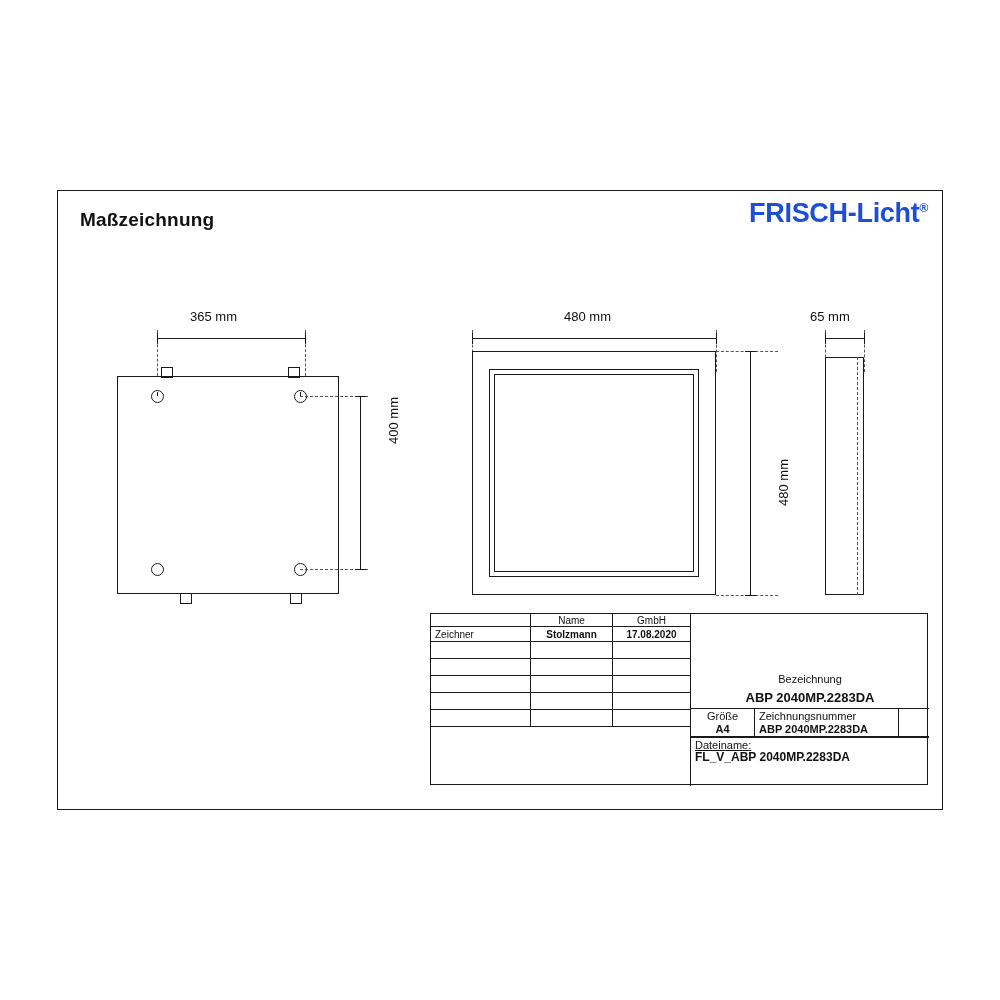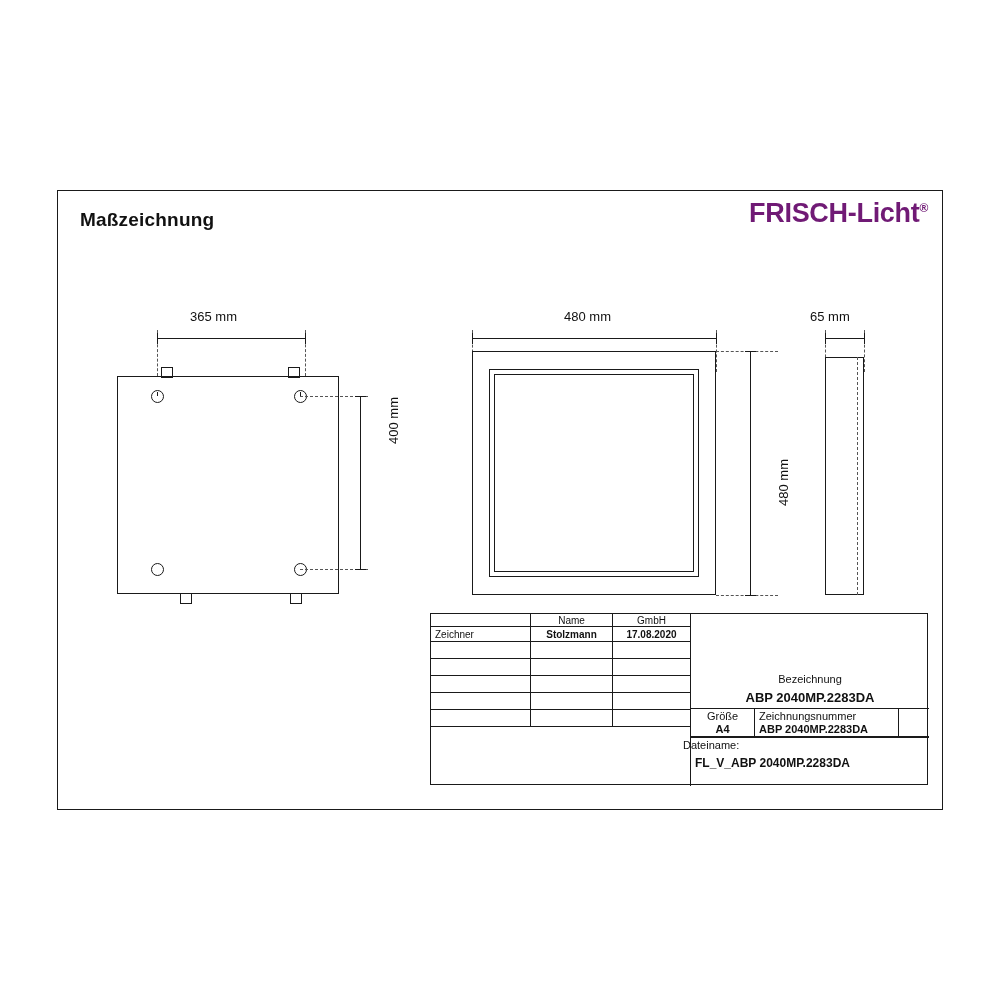--- a/index.html
+++ b/index.html
@@ -35,21 +35,21 @@
     font-weight: bold;
     color: #111;
     letter-spacing: 0.2px;
   }
   .brand {
     position: absolute;
     right: 72px;
     top: 198px;
     font-size: 27px;
     font-weight: bold;
-    color: #701a75;
+    color: #1d4ed8;
     letter-spacing: -0.3px;
     white-space: nowrap;
   }
   .brand .reg {
     font-size: 12px;
     vertical-align: super;
     font-weight: bold;
   }
 
   
@@ -224,19 +224,19 @@
     <div class="tb-cell tb-b-b tb-center bold f13" style="left:260px; top:73px; width:238px; height:22px;">ABP 2040MP.2283DA</div>
 
     <div class="tb-cell tb-b-r tb-center f11" style="left:260px; top:95px; width:64px; height:13px;">Größe</div>
     <div class="tb-cell tb-b-r tb-b-b tb-center bold f11" style="left:260px; top:108px; width:64px; height:15px;">A4</div>
 
     <div class="tb-cell tb-b-r tb-pad f11" style="left:324px; top:95px; width:144px; height:13px;">Zeichnungsnummer</div>
     <div class="tb-cell tb-b-r tb-b-b tb-pad bold f11" style="left:324px; top:108px; width:144px; height:15px;">ABP 2040MP.2283DA</div>
 
     <div class="tb-cell tb-b-b" style="left:468px; top:95px; width:30px; height:28px;"></div>
 
-    <div class="tb-cell tb-pad f11" style="left:248px; top:123px; width:238px; height:16px;">Dateiname:</div>
-    <div class="tb-cell tb-pad bold f12" style="left:260px; top:139px; width:238px; height:20px;">FL_V_ABP 2040MP.2283DA</div>
+    <div class="tb-cell tb-pad f11" style="left:260px; top:123px; width:238px; height:16px;text-decoration:underline;">Dateiname:</div>
+    <div class="tb-cell tb-pad bold f12" style="left:260px; top:133px; width:238px; height:20px;">FL_V_ABP 2040MP.2283DA</div>
 
     <div class="ln" style="left:260px; top:123px; width:238px; height:1px;"></div>
   </div>
 
 </div>
 
 </body></html>

